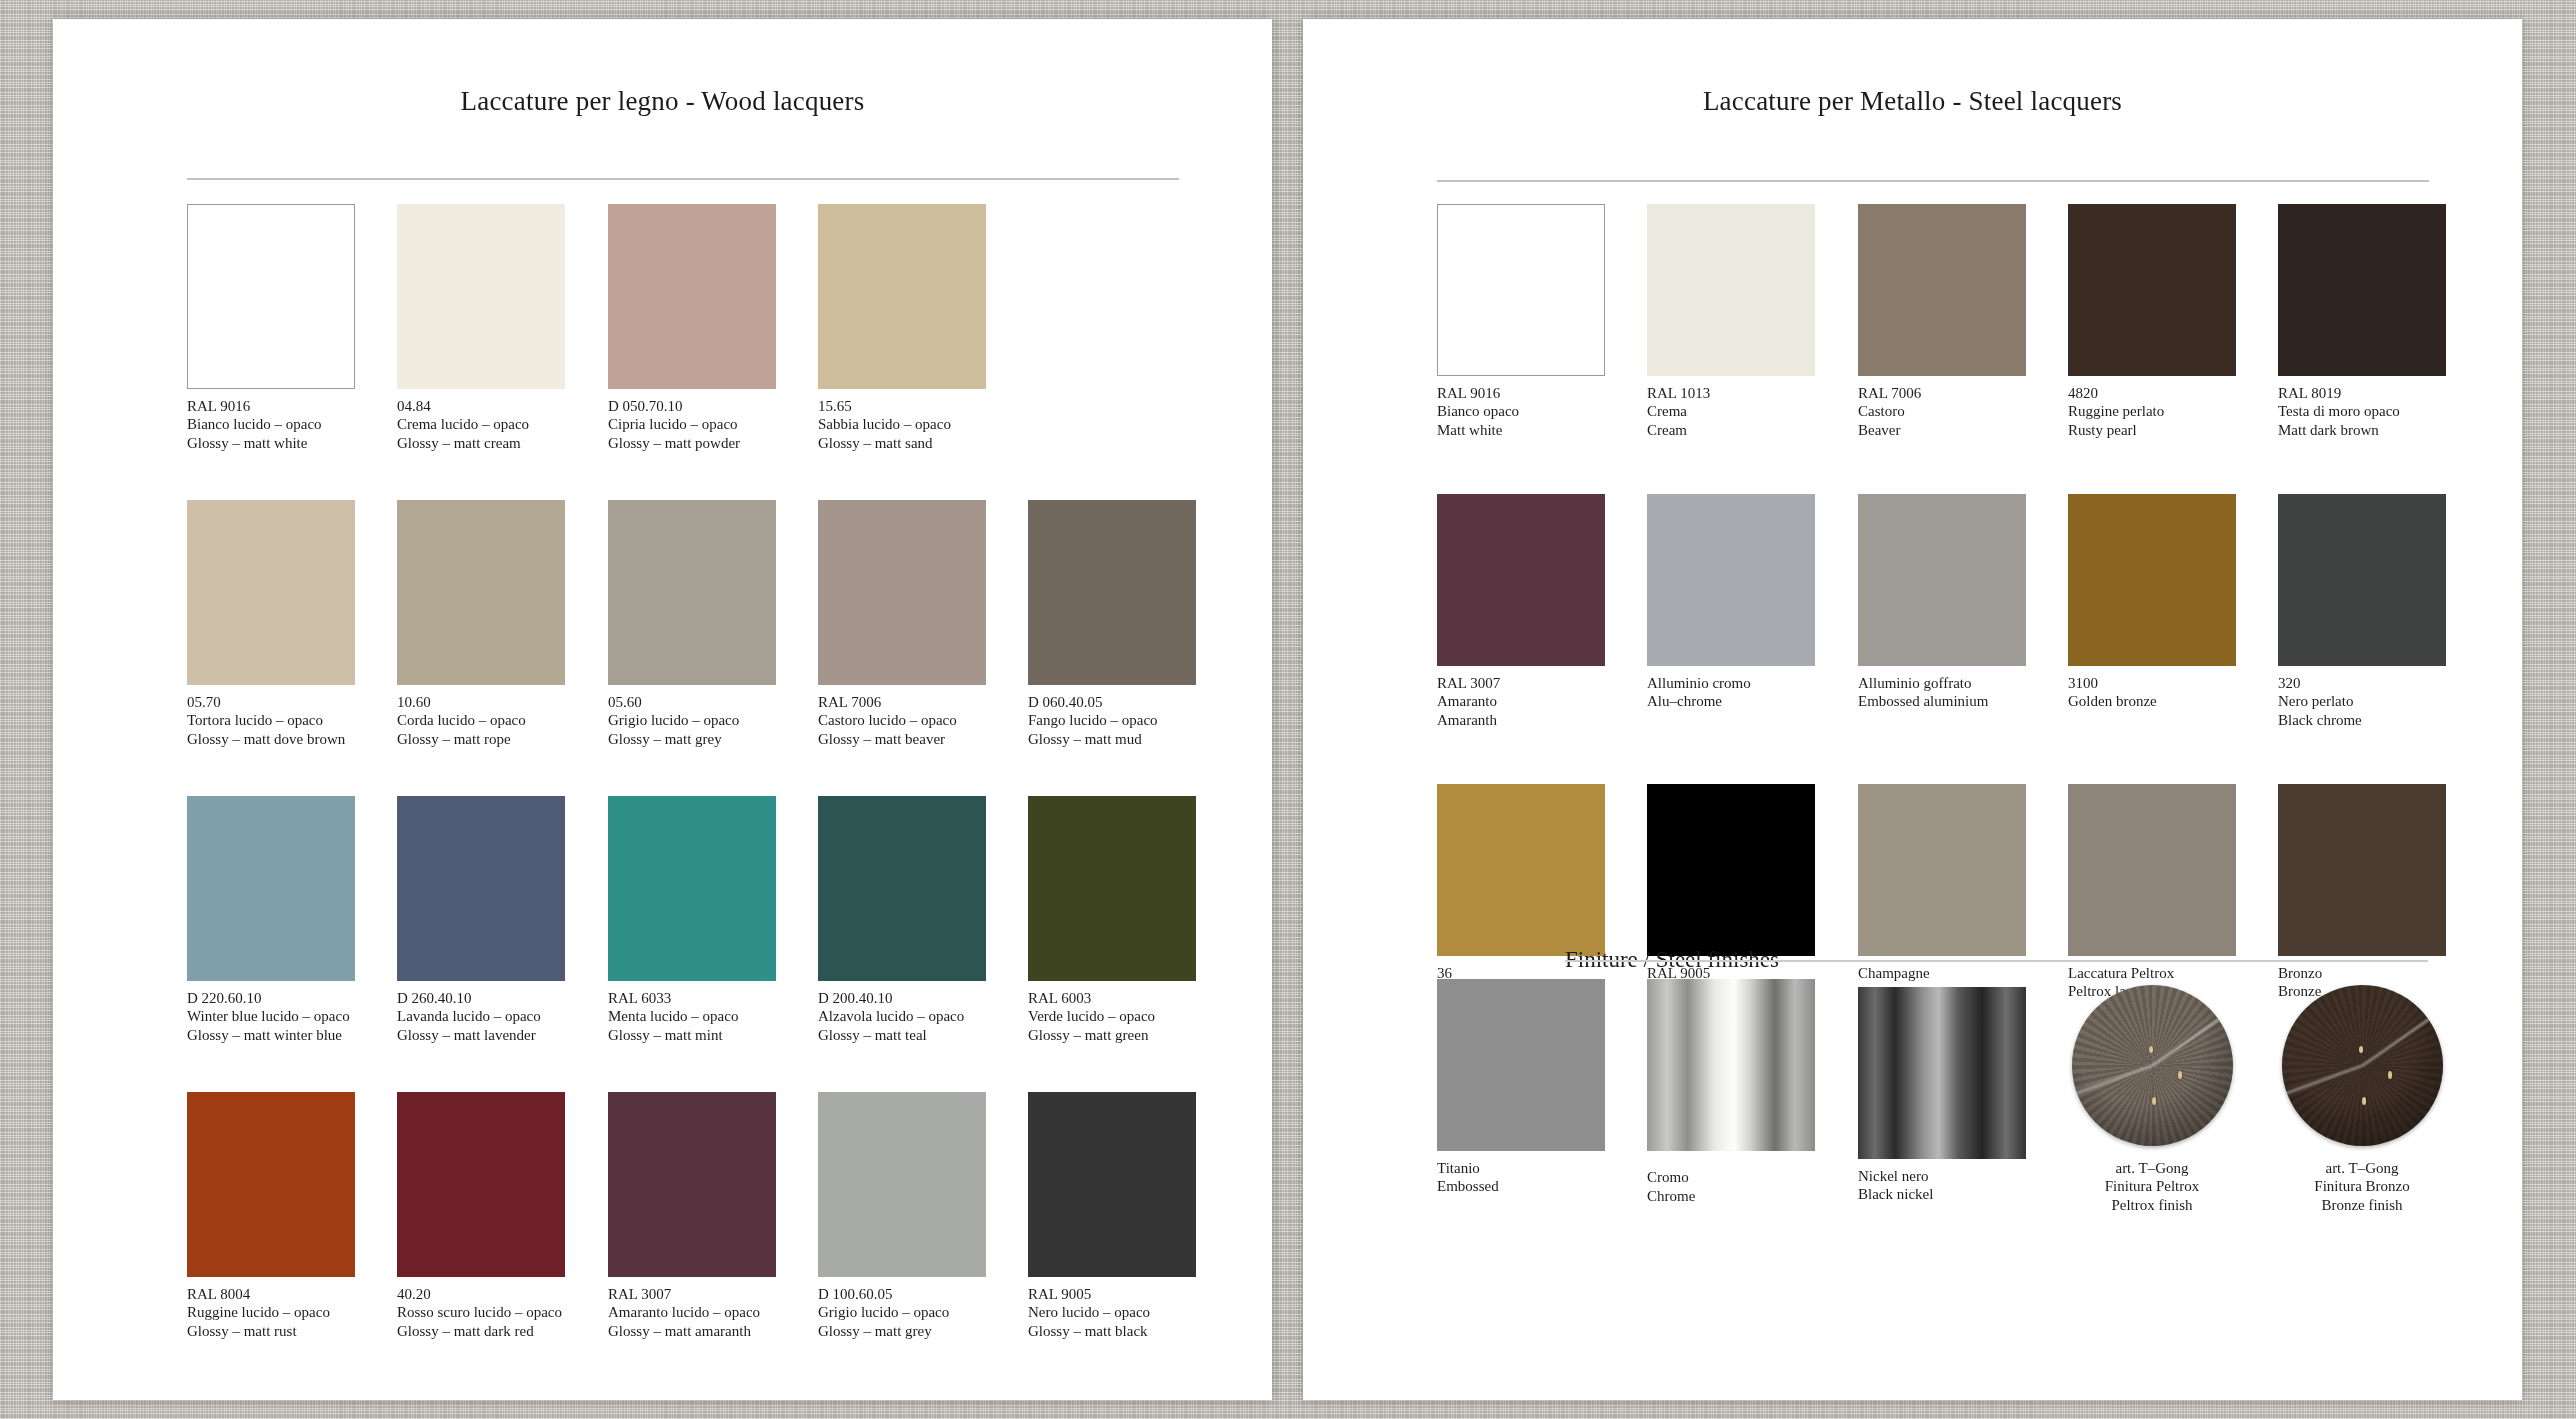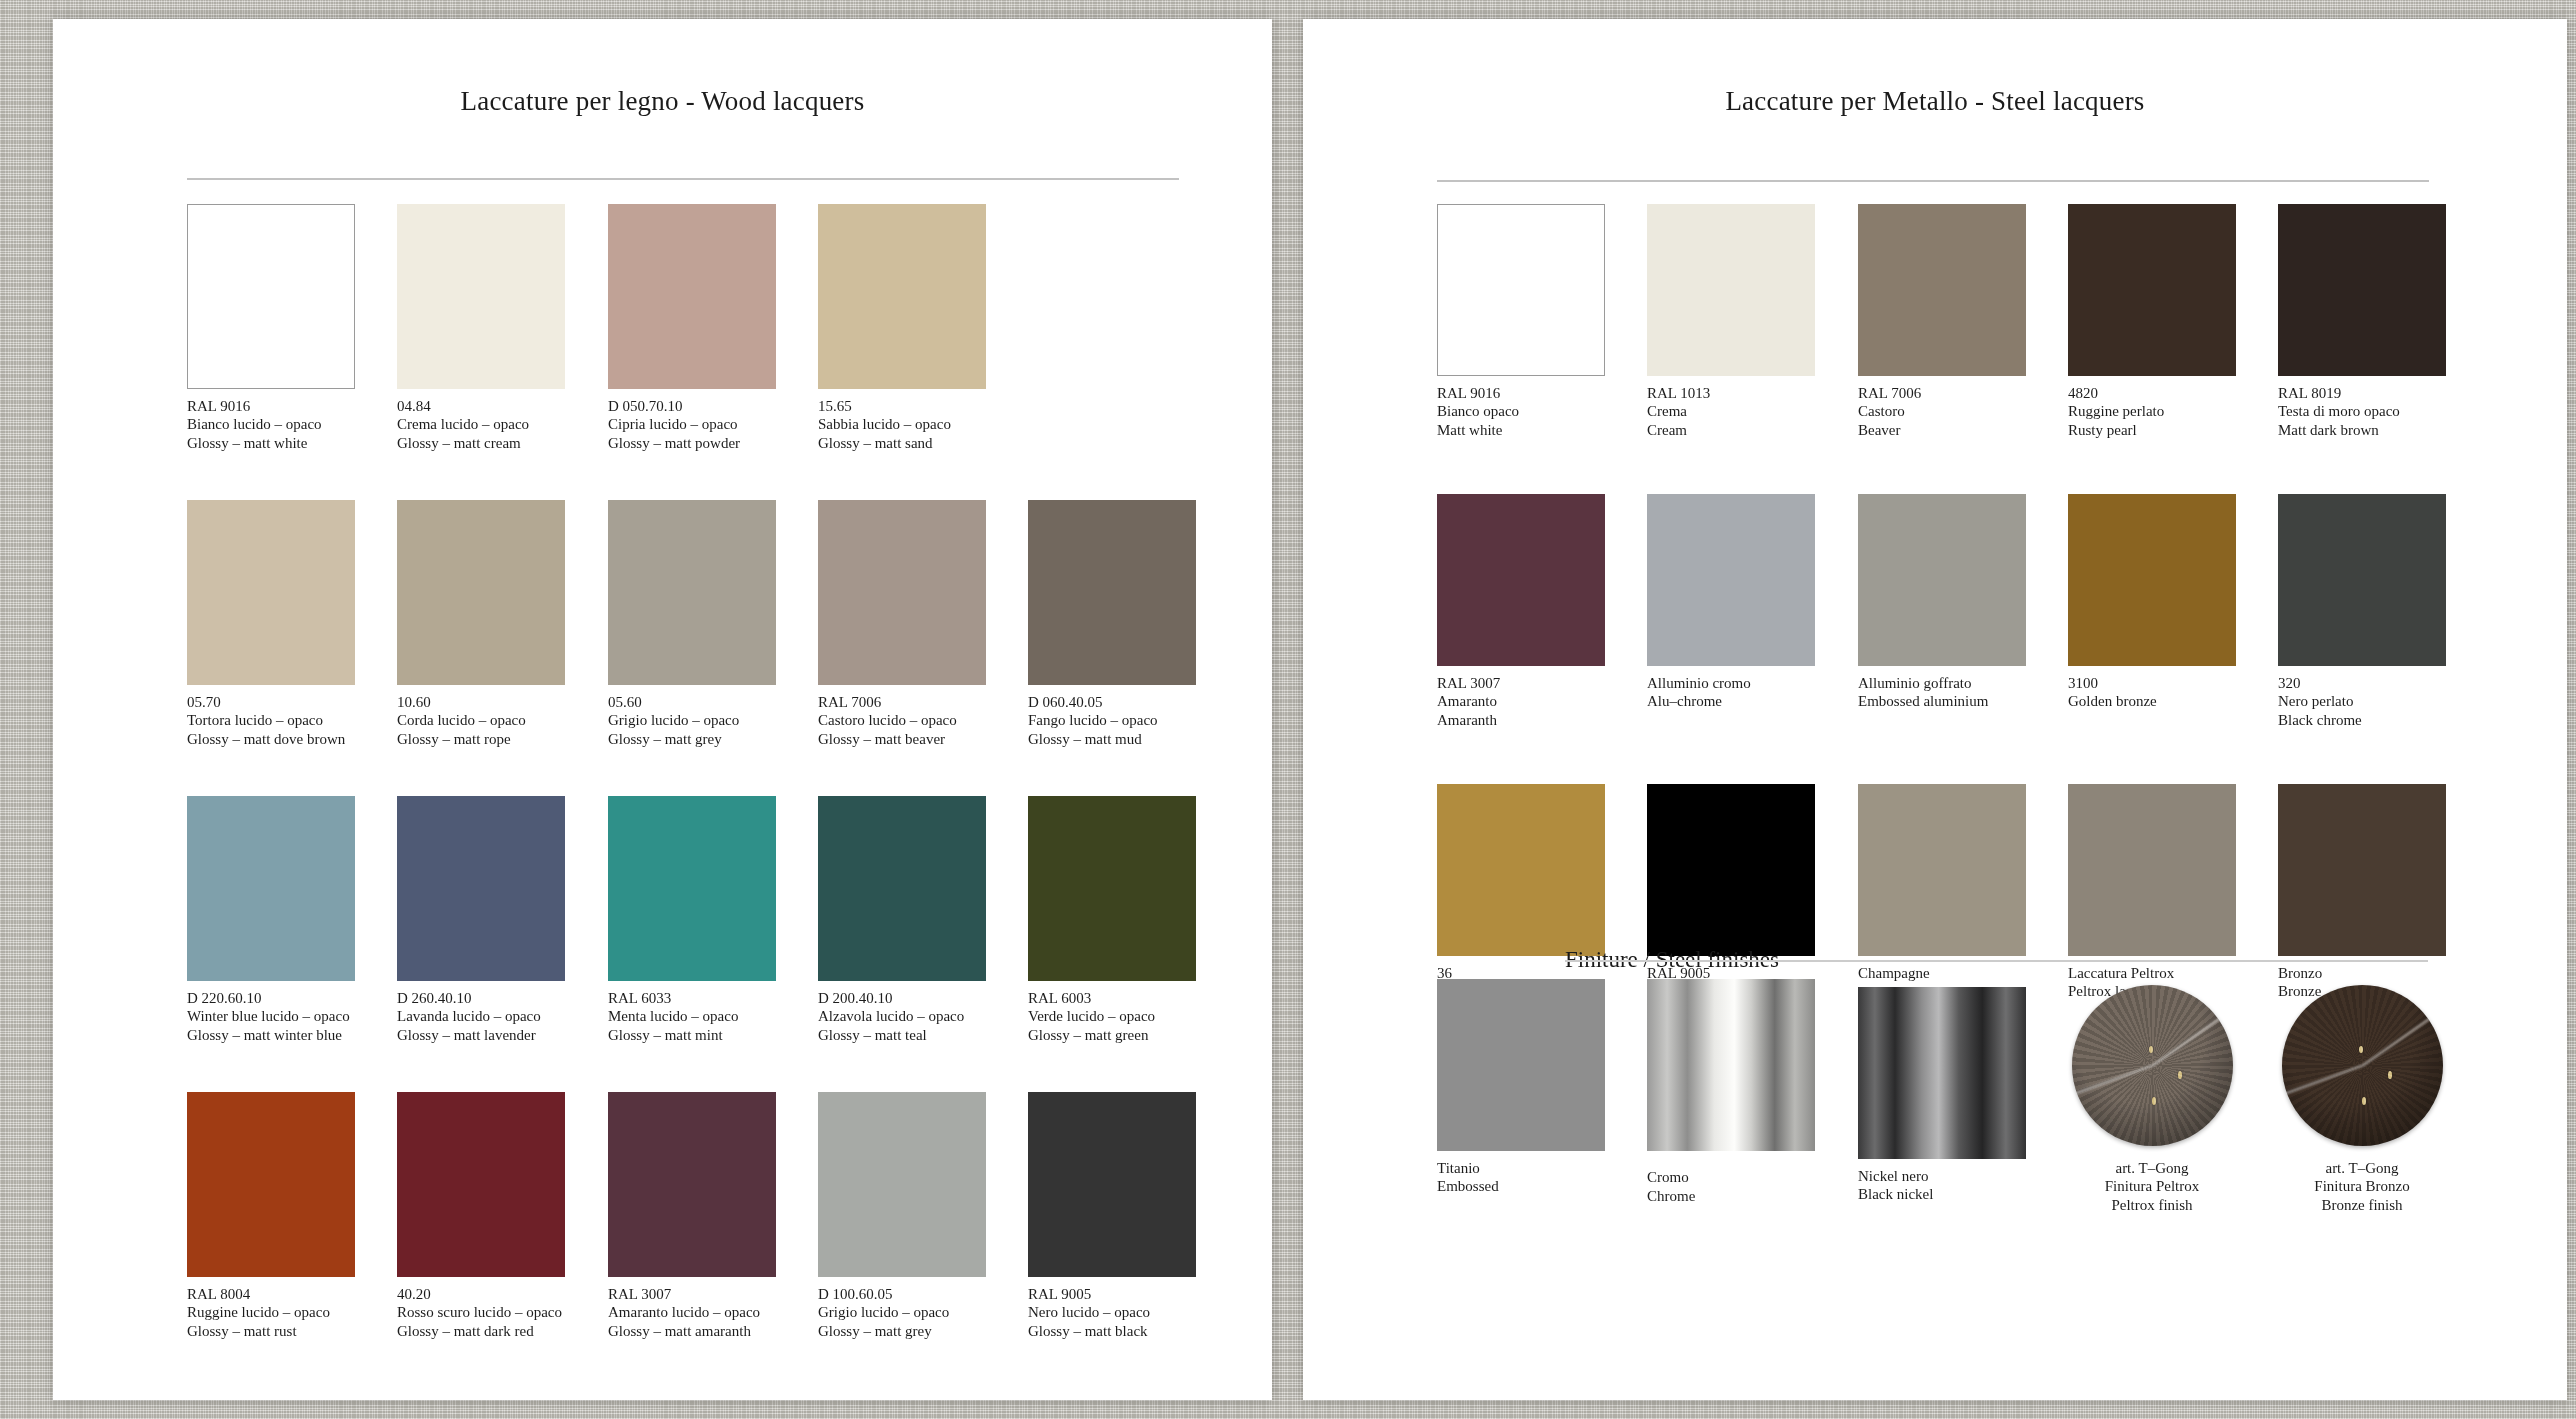--- a/index.html
+++ b/index.html
@@ -20,21 +20,21 @@
   }
   #spread{position:absolute;inset:0;}
 
   .page{
     position:absolute;top:19px;
     width:1219px;height:1381px;
     background:#ffffff;
     box-shadow:0 0 12px rgba(0,0,0,.20);
   }
   #page-left{left:53px;}
-  #page-right{left:1303px;padding-left:45px;}
+  #page-right{left:1303px;}
 
   .page-inner{position:absolute;left:52px;right:52px;top:0;bottom:0;}
 
   .page-title{
     position:absolute;left:0;right:0;top:67px;
     text-align:center;
     font-size:27px;
     color:#1b1b1b;
     letter-spacing:0.2px;
   }

